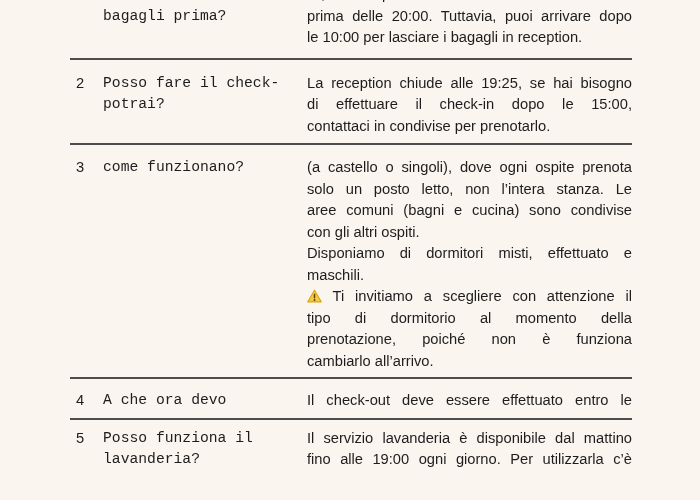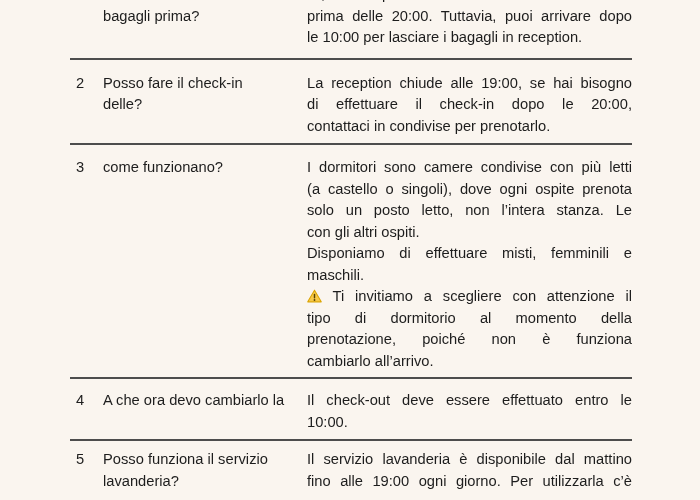--- a/index.html
+++ b/index.html
@@ -24,21 +24,21 @@
     padding-left: 6px;
   }
   .row + .row { border-top: 2px solid #4d4d4d; }
   .r1 { padding-bottom: 9px; }
   .r2 { padding-top: 13px; padding-bottom: 6px; }
   .r3 { padding-top: 12px; padding-bottom: 5px; }
   .r4 { padding-top: 11px; padding-bottom: 6px; }
   .r5 { padding-top: 8px; padding-bottom: 0; }
   .cell { min-width: 0; }
   .num { line-height: 21.5px; }
-  .q { padding-right: 14px; }
+  .q { padding-right: 14px; font-family: Liberation Mono, monospace; }
   .ln {
     line-height: 21.5px;
     white-space: normal;
     overflow: hidden;
     height: 21.5px;
   }
   .j { text-align: justify; text-align-last: justify; }
   .l { text-align: left; text-align-last: left; }
   
   .shift { margin-top: -16px; }
@@ -70,60 +70,59 @@
           <div class="ln j">prima delle 20:00. Tuttavia, puoi arrivare dopo</div>
           <div class="ln l">le 10:00 per lasciare i bagagli in reception.</div>
         </div>
       </div>
     </div>
 
     <div class="row r2">
       <div class="cell num">2</div>
       <div class="cell q">
         <div class="ln l">Posso fare il check-in</div>
-        <div class="ln l">delle?</div>
+        <div class="ln l">potrai?</div>
       </div>
       <div class="cell a">
-        <div class="ln j">La reception chiude alle 19:00, se hai bisogno</div>
-        <div class="ln j">di effettuare il check-in dopo le 20:00,</div>
+        <div class="ln j">La reception chiude alle 19:25, se hai bisogno</div>
+        <div class="ln j">di effettuare il check-in dopo le 15:00,</div>
         <div class="ln l">contattaci in condivise per prenotarlo.</div>
       </div>
     </div>
 
     <div class="row r3">
       <div class="cell num">3</div>
       <div class="cell q">
         <div class="ln l">come funzionano?</div>
       </div>
       <div class="cell a">
-        <div class="ln j">I dormitori sono camere condivise con più letti</div>
         <div class="ln j">(a castello o singoli), dove ogni ospite prenota</div>
         <div class="ln j">solo un posto letto, non l’intera stanza. Le</div>
+        <div class="ln j">aree comuni (bagni e cucina) sono condivise</div>
         <div class="ln l">con gli altri ospiti.</div>
-        <div class="ln j">Disponiamo di effettuare misti, femminili e</div>
+        <div class="ln j">Disponiamo di dormitori misti, effettuato e</div>
         <div class="ln l">maschili.</div>
         <div class="ln j"><span class="warn-wrap"><svg width="15" height="14" viewBox="0 0 20 18">
                 <path d="M10 1.2 L19 16.8 H1 Z" fill="#f7c948" stroke="#dba400" stroke-width="1.4" stroke-linejoin="round"></path>
                 <rect x="9.05" y="6" width="1.9" height="6.2" rx="0.9" fill="#574100"></rect>
                 <circle cx="10" cy="14.4" r="1.25" fill="#574100"></circle>
               </svg></span> <span>Ti invitiamo a scegliere con attenzione il</span></div>
         <div class="ln j">tipo di dormitorio al momento della</div>
         <div class="ln j">prenotazione, poiché non è funziona</div>
         <div class="ln l">cambiarlo all’arrivo.</div>
       </div>
     </div>
 
     <div class="row r4">
       <div class="cell num">4</div>
       <div class="cell q">
         <div class="ln l">A che ora devo cambiarlo la</div>
       </div>
       <div class="cell a">
         <div class="ln j">Il check-out deve essere effettuato entro le</div>
-        <div class="ln l">10:00.</div>
       </div>
     </div>
 
     <div class="row r5">
       <div class="cell num">5</div>
       <div class="cell q">
         <div class="ln l">Posso funziona il servizio</div>
         <div class="ln l">lavanderia?</div>
       </div>
       <div class="cell a">

